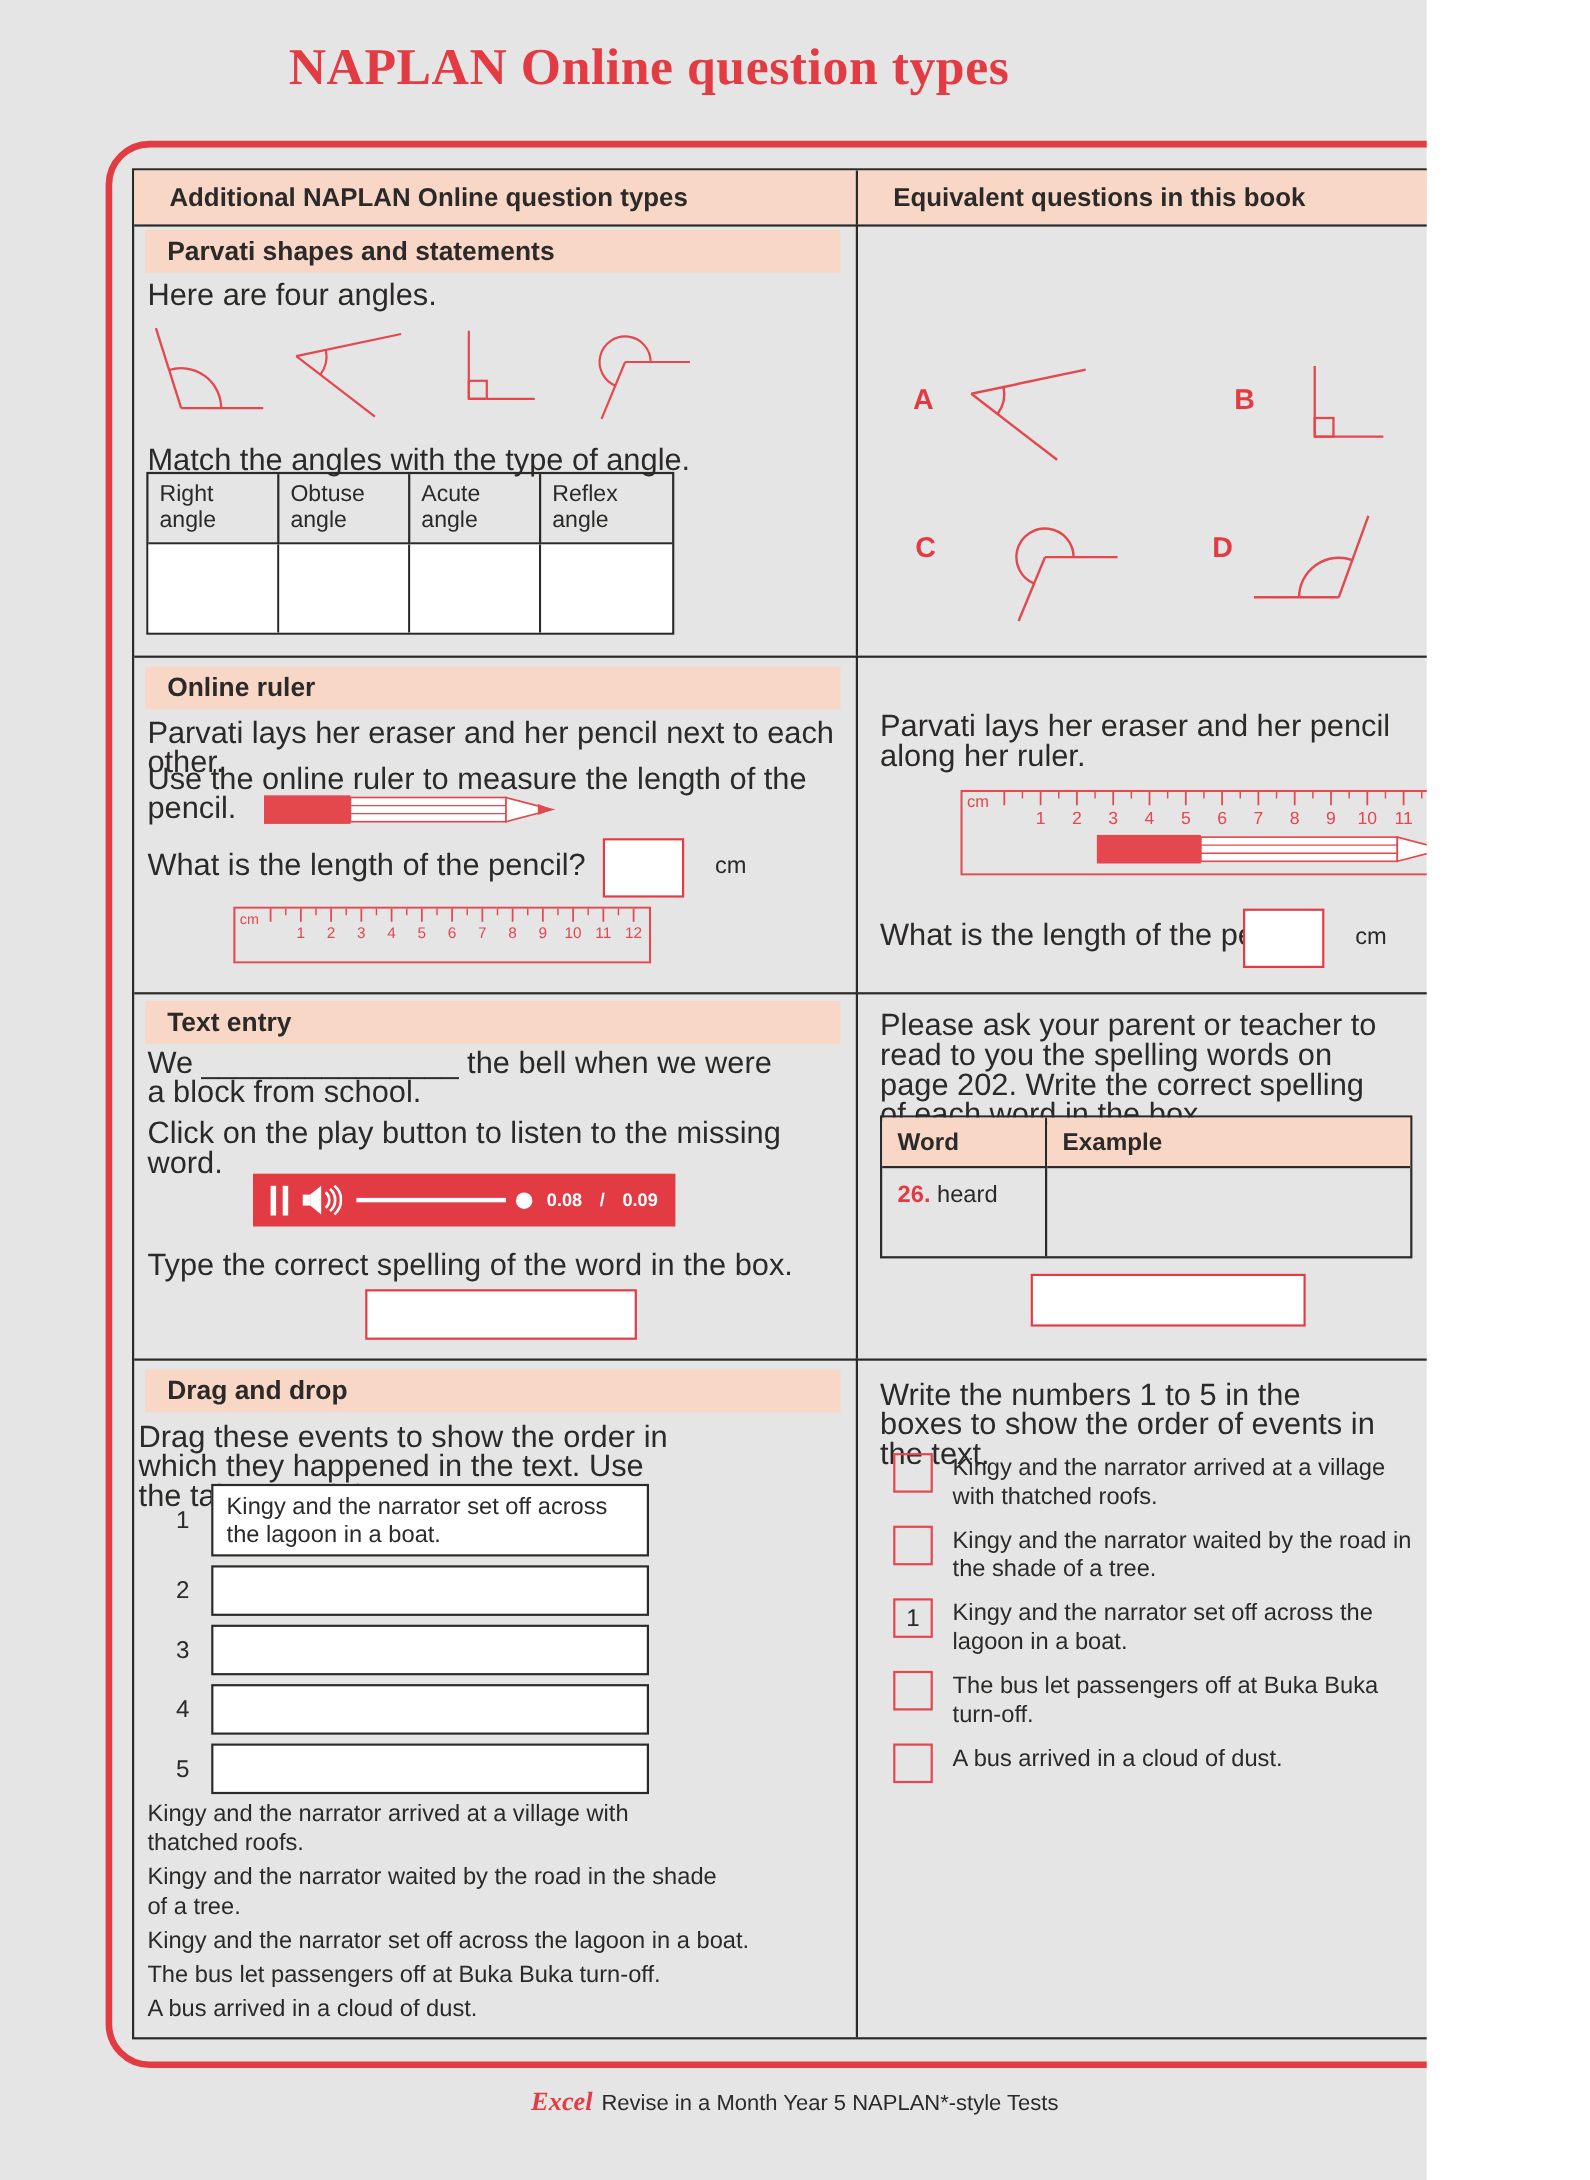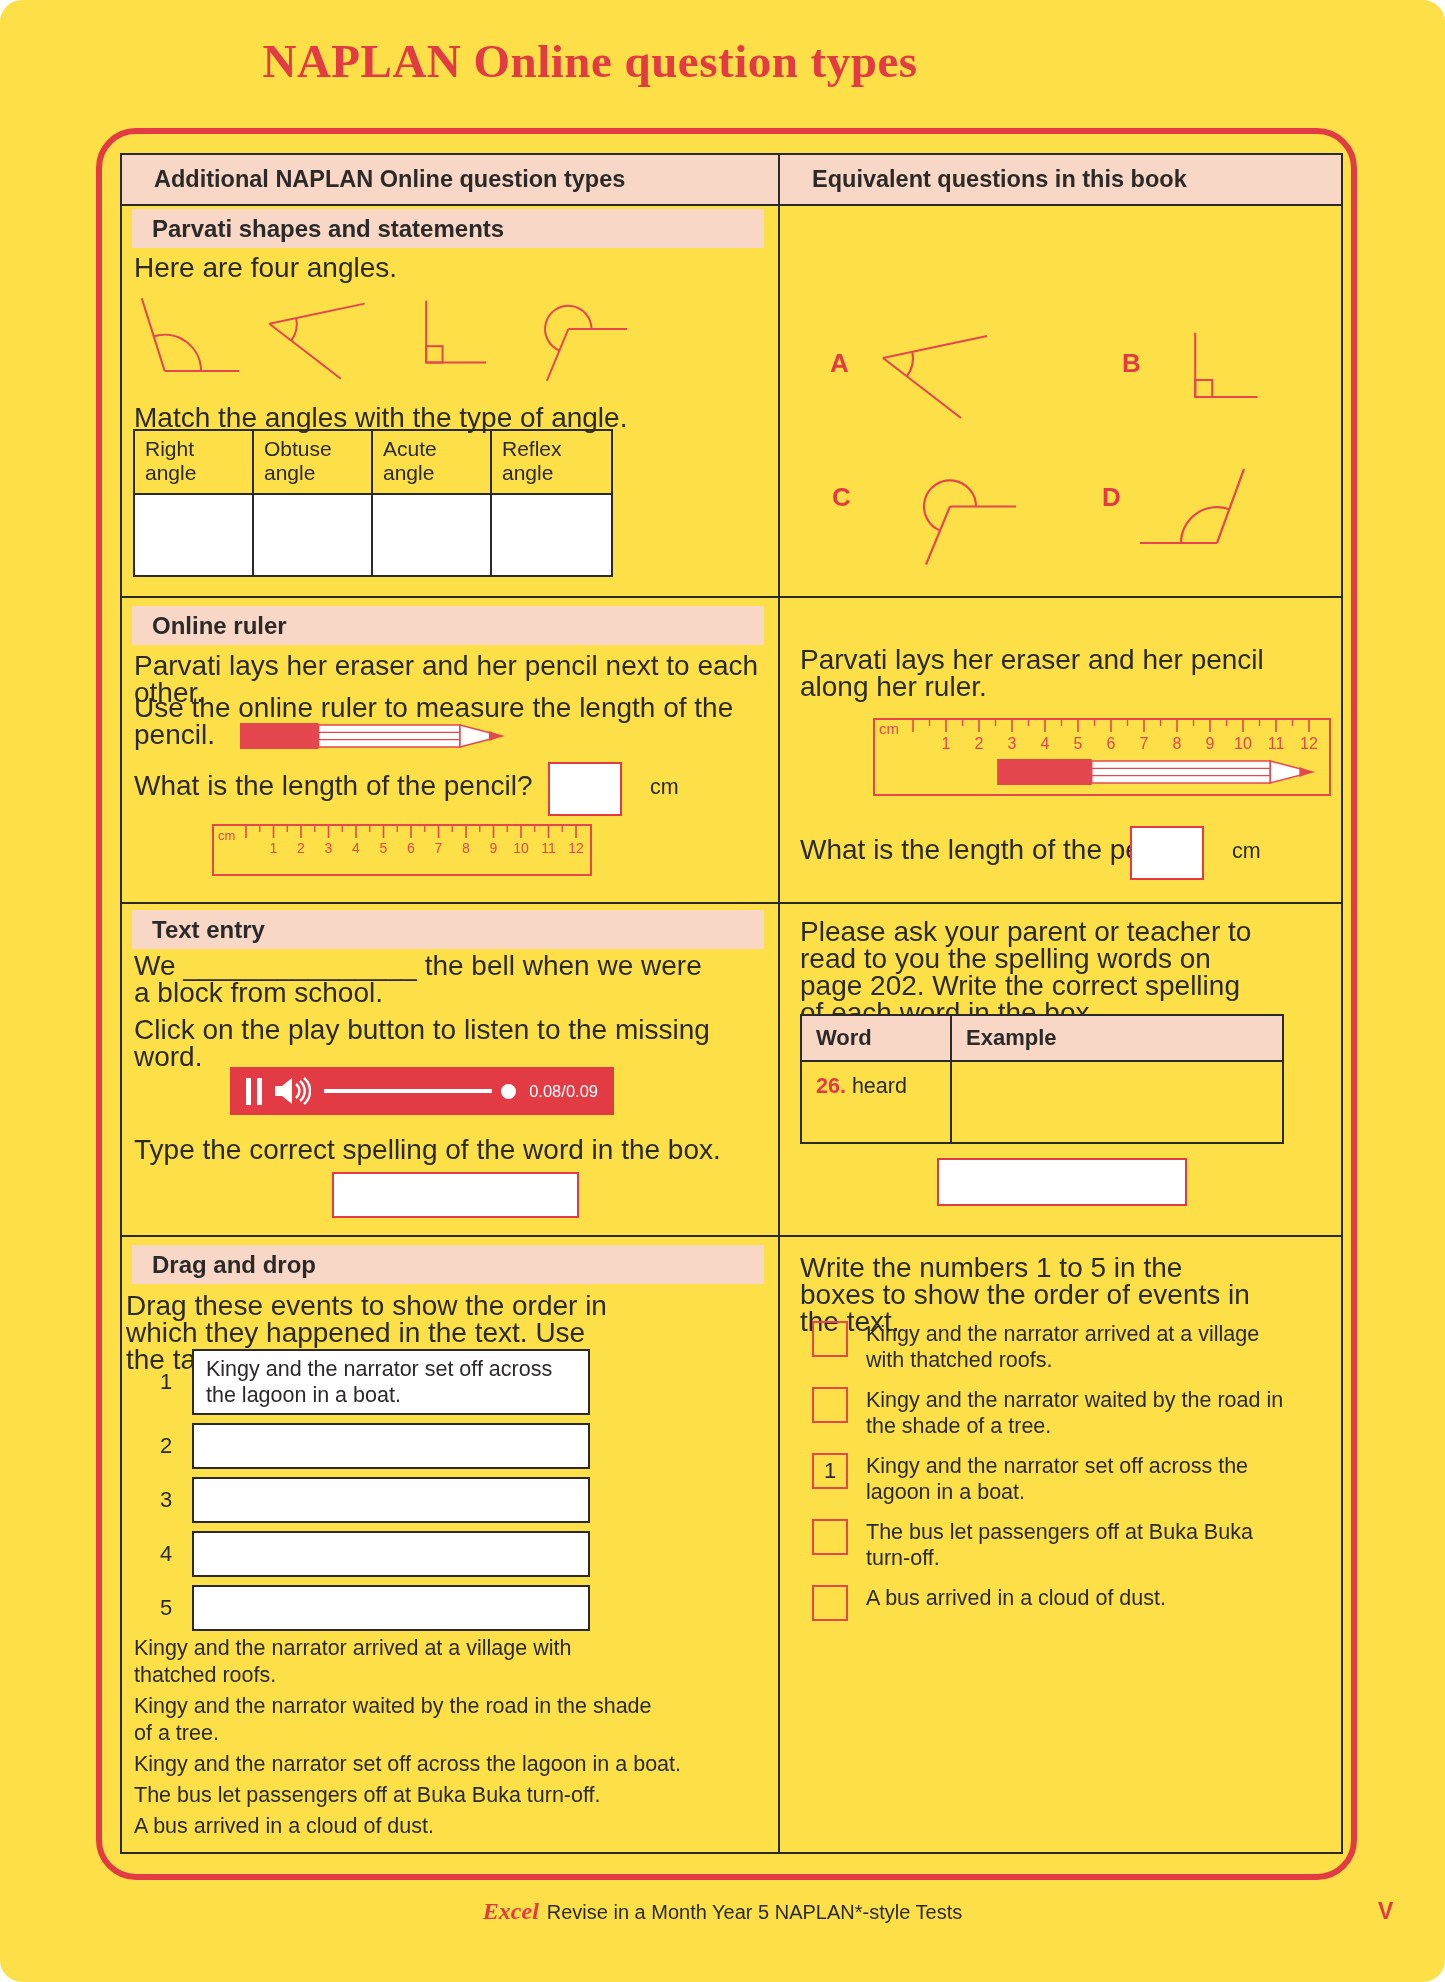--- a/index.html
+++ b/index.html
@@ -1,21 +1,21 @@
 <!DOCTYPE html>
 <html style="--red: #e23b43; --fig-red: #e4474e; --pink: #f8d7c7; --ink: #2b2a29;"><head>
 <meta charset="utf-8">
 <style>
   :root{
     --red:#e23b43; --fig-red:#e4474e; --pink:#f8d7c7; --ink:#2b2a29;
   }
   *{box-sizing:border-box; margin:0; padding:0;}
   body{background:#fff;}
-  .page{position:relative; width:1445px; height:1982px; background:#fde047;
-        font-family:"Liberation Sans", sans-serif; color:var(--ink); overflow:hidden;border-radius:22px;}
+  .page{position:relative; width:1297px; height:1982px; background:#e5e5e5;
+        font-family:"Liberation Sans", sans-serif; color:var(--ink); overflow:hidden;}
   .title{position:absolute; left:0; top:34px; width:1180px; text-align:center;
          font-family:"Liberation Serif", serif; font-weight:700; font-size:47px;
          color:var(--red); letter-spacing:.5px;}
   .frame{position:absolute; left:96px; top:128px; width:1261px; height:1752px;
          border:6px solid var(--red); border-radius:40px;}
   .tbl{position:absolute; left:120px; top:153px; width:1223px; height:1701px;
        border:2.5px solid var(--ink); display:grid;
        grid-template-columns:658px 1fr;
        grid-template-rows:49px 392px 306px 333px 1fr;}
   .cell{position:relative;}
@@ -35,21 +35,21 @@
           font-size:21px; line-height:24px; padding:6px 18px 6px 10px; height:64px;}
   .mtable .mc{border-right:2px solid var(--ink); height:80px; background:#fff;}
   .mtable .mh:nth-child(4), .mtable .mc:nth-child(8){border-right:none;}
   .redbox{position:absolute; border:2px solid var(--red); background:#fff;}
   .player{position:absolute; left:108px; top:163px; width:384px; height:48px;
           background:var(--red); display:flex; align-items:center; padding:0 16px; gap:13px;}
   .pbars{display:flex; gap:6px;}
   .pbars i{display:block; width:5px; height:27px; background:#fff;}
   .pline{flex:1; height:3.5px; background:#fff;}
   .pdot{width:15px; height:15px; border-radius:50%; background:#fff; margin-left:-4px;}
-  .ptime{color:#fff; font-weight:400; font-size:16.5px; display:flex; gap:0;}
+  .ptime{color:#fff; font-weight:700; font-size:16.5px; display:flex; gap:16px;}
   .wtable{position:absolute; left:20px; top:110px; display:grid; grid-template-columns:150px 330px;
           border:2px solid var(--ink);}
   .wtable .wh{background:var(--pink); font-weight:700; font-size:22px; padding:9px 14px;
           border-right:2px solid var(--ink); border-bottom:2px solid var(--ink); height:46px;}
   .wtable .wc{padding:11px 14px; font-size:21.5px; line-height:27px; border-right:2px solid var(--ink); height:80px;}
   .wtable .wh:nth-child(2), .wtable .wc:nth-child(4){border-right:none;}
   .wnum{color:var(--red); font-weight:700;}
   .slots{position:absolute; left:38px; top:112px;}
   .slot{display:flex; align-items:center; margin-bottom:8px;}
   .snum{width:32px; font-size:22px;}

